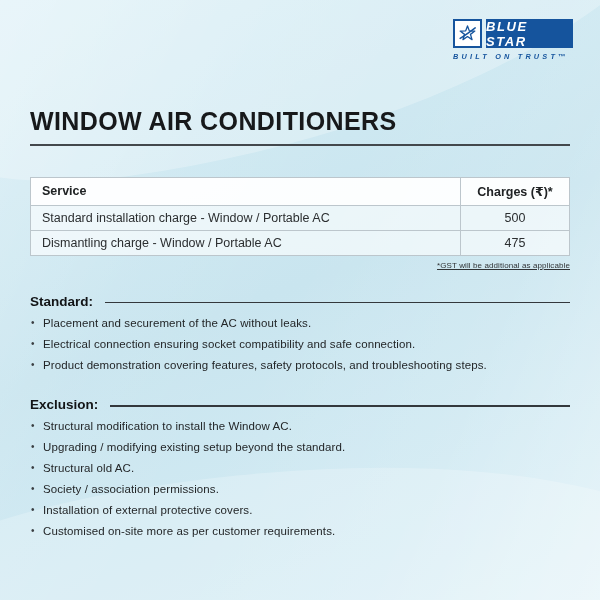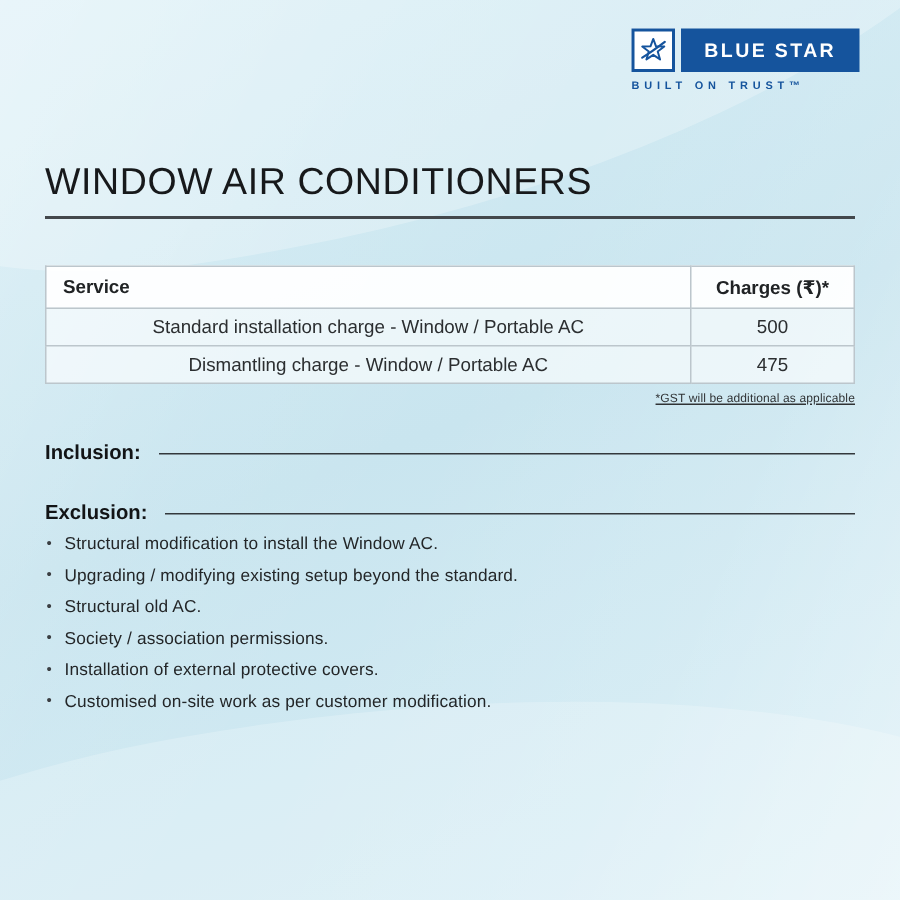--- a/index.html
+++ b/index.html
@@ -25,61 +25,61 @@
   .swoosh-2{
     width:980px;height:360px;left:-220px;top:468px;
     background:rgba(255,255,255,0.22);
     border-radius:60% 100% 0 0;
     transform:rotate(-10deg);
   }
 
   .content{position:relative;z-index:2;padding:0 30px;}
 
   
-  .logo{position:absolute;top:19px;right:27px;z-index:3;width:152px;}
+  .logo{position:absolute;top:19px;right:27px;z-index:3;width:120px;font-style:italic;}
   .logo-row{display:flex;gap:4px;height:29px;}
   .star-box{
     width:29px;height:29px;box-sizing:border-box;
     background:#ffffff;border:2.5px solid #15549D;
     display:flex;align-items:center;justify-content:center;flex:0 0 auto;
   }
   .star-box svg{width:21px;height:21px;display:block;}
   .brand-box{
     flex:1;background:#15549D;color:#ffffff;
     display:flex;align-items:center;justify-content:center;
     font-weight:bold;font-size:13px;letter-spacing:1.6px;
   }
   .tagline{
     margin-top:4px;color:#15549D;font-size:7.3px;font-weight:bold;
     letter-spacing:3.2px;white-space:nowrap;
   }
 
   
   .title{
     margin:0;padding-top:106px;
-    font-size:25px;line-height:31px;font-weight:400;
+    font-size:25px;line-height:31px;font-weight:700;
     letter-spacing:0.4px;color:#17191b;
   }
   .title-rule{margin-top:7px;height:1.6px;background:#43484c;}
 
   
   table.charges{
     width:100%;border-collapse:collapse;margin-top:31px;
     font-size:12.5px;color:#2b2e30;
     background:rgba(255,255,255,0.62);
   }
   table.charges th, table.charges td{
     border:1px solid #bcc6cc;padding:4px 11px;
   }
   table.charges th{
     background:rgba(255,255,255,0.85);
     font-weight:bold;color:#202325;text-align:left;height:19px;
   }
   table.charges th.col-charges{width:86px;text-align:center;}
-  table.charges td{height:16px;text-align:center;}
+  table.charges td{height:16px;}
   table.charges td.charge-cell{text-align:center;}
 
   .footnote{
     margin-top:5px;text-align:right;
     font-size:8px;color:#303335;letter-spacing:0.1px;text-decoration:underline;
   }
 
   
   .section{margin-top:24px;}
   .section.exclusion{margin-top:25px;}
@@ -142,34 +142,39 @@
         <tr>
           <td class="service-cell">Dismantling charge - Window / Portable AC</td>
           <td class="charge-cell">475</td>
         </tr>
       </tbody>
     </table>
     <div class="footnote">*GST will be additional as applicable</div>
 
     <div class="section inclusion">
       <div class="section-head">
-        <span class="section-label">Inclusion:</span>
+        <span class="section-label">Standard:</span>
         <span class="section-rule"></span>
       </div>
+      <ul class="bullets">
+        <li>Placement and securement of the AC without leaks.</li>
+        <li>Electrical connection ensuring socket compatibility and safe connection.</li>
+        <li>Product demonstration covering features, safety protocols, and troubleshooting steps.</li>
+      </ul>
     </div>
 
     <div class="section exclusion">
       <div class="section-head">
         <span class="section-label">Exclusion:</span>
         <span class="section-rule"></span>
       </div>
       <ul class="bullets">
         <li>Structural modification to install the Window AC.</li>
         <li>Upgrading / modifying existing setup beyond the standard.</li>
         <li>Structural old AC.</li>
         <li>Society / association permissions.</li>
         <li>Installation of external protective covers.</li>
-        <li>Customised on-site work as per customer modification.</li>
+        <li>Customised on-site more as per customer requirements.</li>
       </ul>
     </div>
   </div>
 
 </div>
 
 </body></html>

